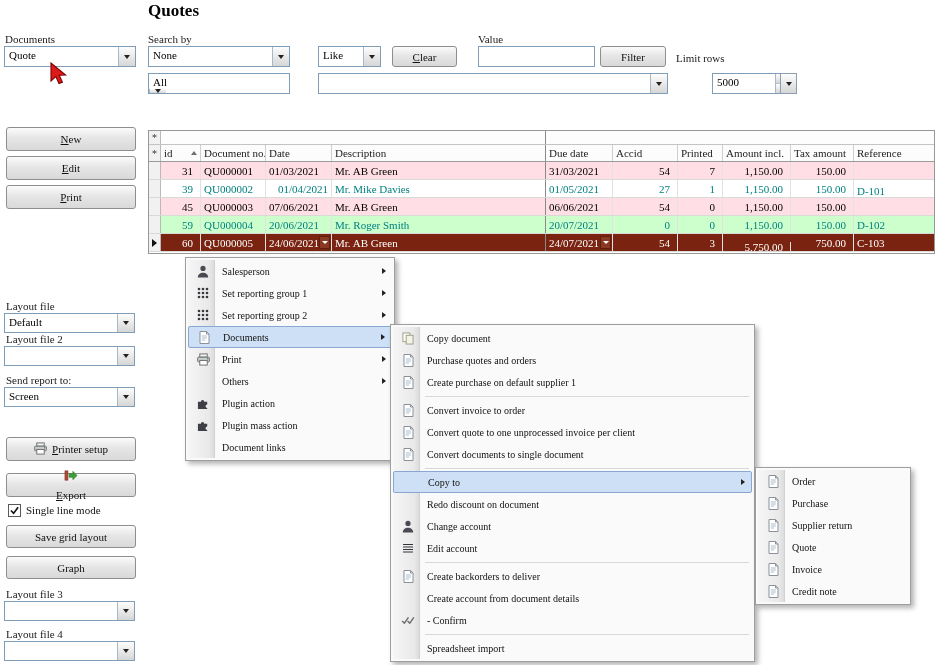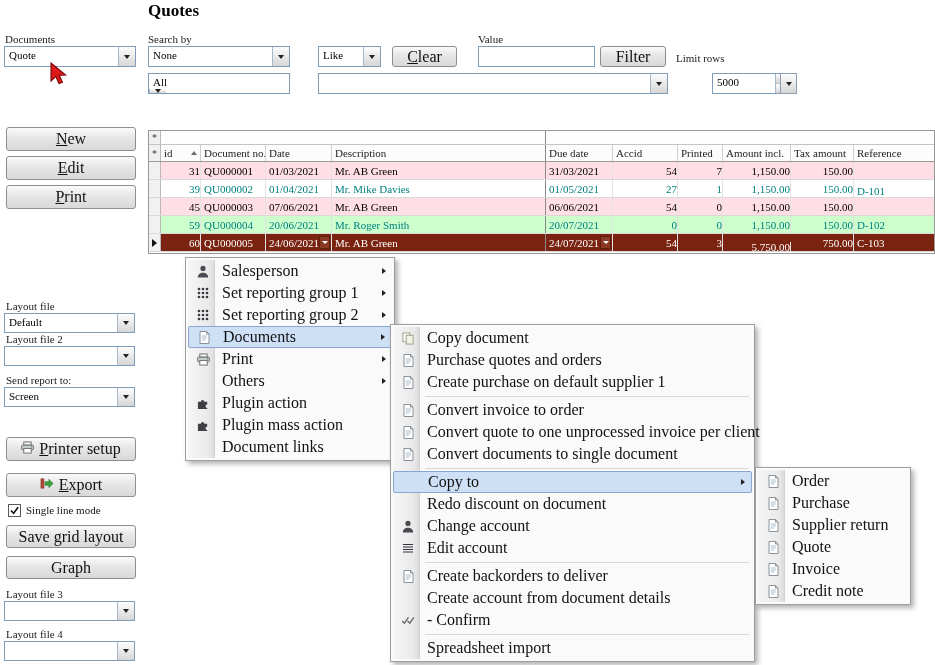--- a/index.html
+++ b/index.html
@@ -8,21 +8,21 @@
   .label{position:absolute;font-size:11px;color:#1a1a1a;white-space:nowrap;}
   .page-title{position:absolute;left:148px;top:1px;font-size:17px;font-weight:bold;color:#000;}
   
   .combo{position:absolute;height:21px;background:#fff;border:1px solid #7F9DB9;display:flex;align-items:stretch;}
   .combo.sm{height:20px;}
   .combo-text{flex:1;font-size:11px;padding:2px 4px;white-space:nowrap;overflow:hidden;}
   .combo-btn{width:17px;background:linear-gradient(#FDFDFD,#D6D6D6);border-left:1px solid #A8B8C8;display:flex;align-items:center;justify-content:center;}
   .combo-arrow{width:0;height:0;border-left:3.5px solid transparent;border-right:3.5px solid transparent;border-top:4px solid #222;}
   .textbox{position:absolute;height:21px;background:#fff;border:1px solid #7F9DB9;font-size:11px;padding:0 4px;font-family:inherit;}
   
-  .btn{position:absolute;display:flex;align-items:center;justify-content:center;gap:5px;font-size:16px;color:#111;
+  .btn{position:absolute;display:flex;align-items:center;justify-content:center;gap:5px;font-size:11px;color:#111;
        background:linear-gradient(#FBFBFB,#E6E6E6 45%,#D9D9D9);border:1px solid #8E8E8E;border-radius:3px;}
   
   .spinbox{position:absolute;height:21px;background:#fff;border:1px solid #7F9DB9;display:flex;align-items:stretch;}
   .spin-text{flex:1;font-size:11px;padding:2px 4px;}
   .spin-btns{width:15px;display:flex;flex-direction:column;border-left:1px solid #A8B8C8;}
   .spin-up,.spin-down{flex:1;background:linear-gradient(#FDFDFD,#D6D6D6);display:flex;align-items:center;justify-content:center;}
   .spin-up{border-bottom:1px solid #B8C4CE;}
   .spin-up::after{content:"";width:0;height:0;border-left:3px solid transparent;border-right:3px solid transparent;border-bottom:3.5px solid #222;}
   .spin-down::after{content:"";width:0;height:0;border-left:3px solid transparent;border-right:3px solid transparent;border-top:3.5px solid #222;}
   .combo-btn-solo{position:absolute;width:17px;height:21px;background:linear-gradient(#FDFDFD,#D6D6D6);border:1px solid #8E9DB0;display:flex;align-items:center;justify-content:center;}
@@ -32,28 +32,28 @@
   .label-inline{font-size:11px;color:#111;}
   
   .grid{position:absolute;left:148px;top:130px;width:787px;height:124px;border:1px solid #979797;background:#fff;font-size:11px;overflow:hidden;}
   .g-row{display:flex;}
   .g-row.band{height:14px;border-bottom:1px solid #C4C4C4;background:#FDFDFD;}
   .g-row.header{height:17px;border-bottom:1px solid #9A9A9A;background:#FCFCFC;}
   .g-row.data{height:18px;border-bottom:1px solid #D9D9D9;}
   .g-cell{flex:0 0 auto;display:flex;align-items:center;padding:0 3px;border-right:1px solid #E2E2E2;overflow:hidden;white-space:nowrap;position:relative;}
   .g-cell.sel{background:#F1F1F1;border-right:1px solid #B9B9B9;padding:0;justify-content:center;font-size:10px;color:#333;}
   .hcell{border-right:1px solid #CFCFCF;color:#1c1c1c;}
-  .g-cell.right{justify-content:flex-end;padding-right:0;}
+  .g-cell.right{justify-content:flex-end;padding-right:7px;}
   .g-cell.divider{border-right:1px solid #8A8A8A;}
   .sort-asc{position:absolute;right:3px;top:6px;width:0;height:0;border-left:3.5px solid transparent;border-right:3.5px solid transparent;border-bottom:4px solid #6E6E6E;}
   .row-arrow{width:0;height:0;border-top:4px solid transparent;border-bottom:4px solid transparent;border-left:5px solid #111;}
   .cell-combo{position:absolute;right:1px;top:2px;bottom:2px;width:11px;background:#8A3A22;border:1px solid #5E1E0E;display:flex;align-items:center;justify-content:center;}
   .cell-combo::after{content:"";width:0;height:0;border-left:3px solid transparent;border-right:3px solid transparent;border-top:3.5px solid #fff;}
   
-  .menu{position:absolute;background:#FAFAFA;border:1px solid #9E9E9E;box-shadow:3px 3px 5px rgba(0,0,0,0.3);padding:2px;font-size:16px;}
+  .menu{position:absolute;background:#FAFAFA;border:1px solid #9E9E9E;box-shadow:3px 3px 5px rgba(0,0,0,0.3);padding:2px;font-size:10px;}
   .menu-gutter{position:absolute;left:2px;top:2px;bottom:2px;width:27px;background:linear-gradient(to right,#F6F6F6,#E9E9E9 80%,#DCDCDC);border-right:1px solid #D2D2D2;}
   .menu-item{position:relative;height:22px;display:flex;align-items:center;padding:0 18px 0 34px;white-space:nowrap;color:#111;}
   .menu-item.hl{background:#CEE0F5;border:1px solid #88A8D2;border-radius:2px;}
   .mi-icon{position:absolute;left:7px;top:50%;transform:translateY(-50%);width:16px;height:16px;display:flex;align-items:center;justify-content:center;}
   .mi-arrow{position:absolute;right:6px;top:50%;transform:translateY(-50%);width:0;height:0;border-top:3.5px solid transparent;border-bottom:3.5px solid transparent;border-left:4.5px solid #222;}
   .menu-sep{height:1px;background:#D8D8D8;margin:3px 3px 2px 32px;}
   .cursor{position:absolute;z-index:60;}
   u{text-decoration:underline;}
 </style>
 </head>
@@ -159,21 +159,21 @@
 
   <div class="btn" style="left:6px;top:437px;width:130px;height:24px;">
     <span class="mi-inline"><svg width="13" height="13" viewBox="0 0 14 13">
           <rect x="3" y="0.5" width="8" height="3.5" fill="#F2F2F2" stroke="#6A6A6A"></rect>
           <rect x="0.7" y="4" width="12.6" height="5" rx="1" fill="#C9CDD2" stroke="#6A6A6A"></rect>
           <rect x="3" y="7.5" width="8" height="5" fill="#fff" stroke="#6A6A6A"></rect>
           <circle cx="11.5" cy="5.7" r="0.7" fill="#3C8A3C"></circle>
         </svg></span>
     <span><u>P</u>rinter setup</span>
   </div>
-  <div class="btn" style="left:6px;top:473px;width:130px;height:24px;">
+  <div class="btn" style="left:6px;top:473px;width:130px;height:24px;flex-direction:column;">
     <span class="mi-inline"><svg width="14" height="13" viewBox="0 0 15 14">
           <rect x="1" y="2" width="3.2" height="10" fill="#B04A3A" stroke="#7A2A1A" stroke-width=".6"></rect>
           <path d="M5.5 5h4V2.5L14 7l-4.5 4.5V9h-4z" fill="#3AA03A" stroke="#1E701E" stroke-width=".6"></path>
         </svg></span>
     <span><u>E</u>xport</span>
   </div>
 
   <div class="checkbox-row" style="left:8px;top:504px;">
     <span class="checkbox">
         <svg width="9" height="9" viewBox="0 0 10 10">
@@ -280,21 +280,21 @@
         </div>
       </div>
       <div class="g-row data" style="background: rgb(255, 255, 255); color: rgb(0, 128, 128);">
         <div class="g-cell sel" style="width: 12px;"></div>
         <div class="g-cell right" style="width: 40px;">
           <span>39</span>
         </div>
         <div class="g-cell" style="width: 65px;">
           <span>QU000002</span>
         </div>
-        <div class="g-cell" style="width: 66px;">
+        <div class="g-cell" style="width: 66px; justify-content: flex-end;">
           <span>01/04/2021</span>
         </div>
         <div class="g-cell divider" style="width: 214px;">
           <span>Mr. Mike Davies</span>
         </div>
         <div class="g-cell" style="width: 67px;">
           <span>01/05/2021</span>
         </div>
         <div class="g-cell right" style="width: 65px;">
           <span>27</span>

